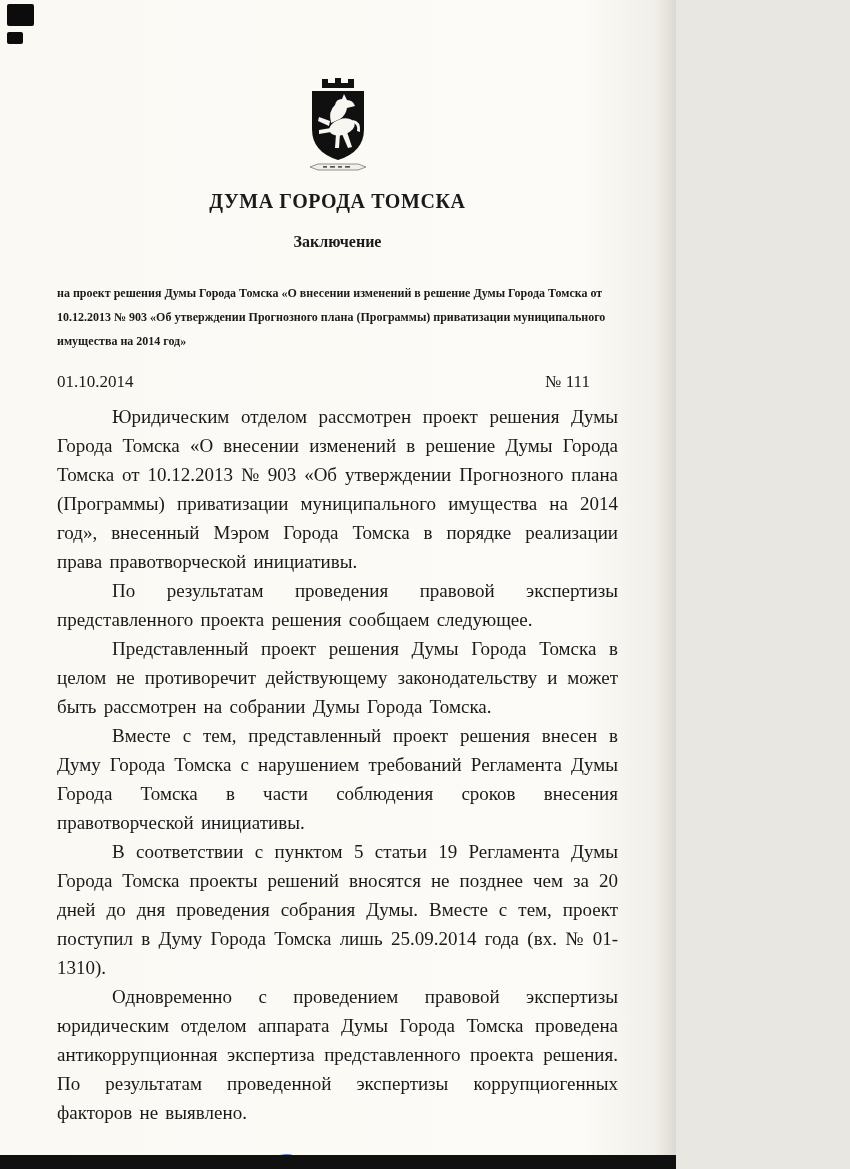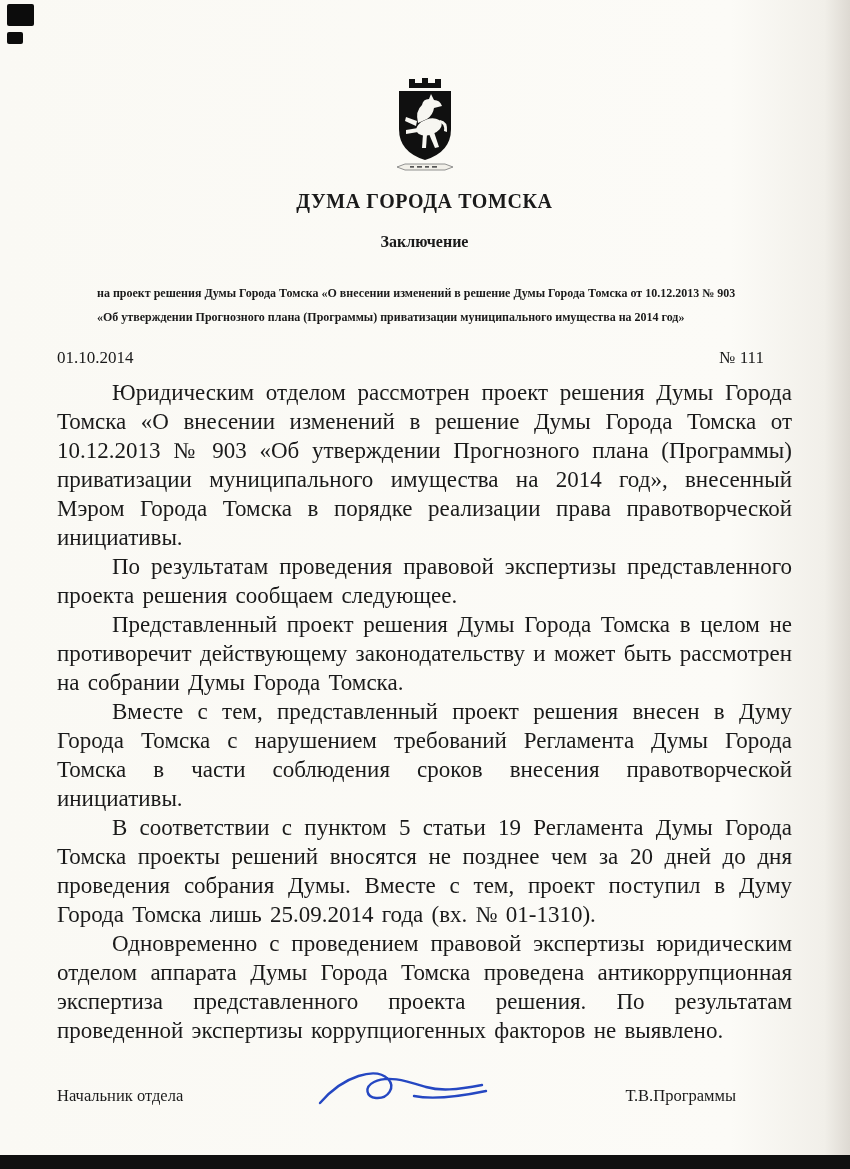--- a/index.html
+++ b/index.html
@@ -4,21 +4,21 @@
 <style>
   * { box-sizing: border-box; }
   html, body { margin: 0; padding: 0; }
   body {
     width: 850px; height: 1169px;
     font-family: "Liberation Serif", serif;
     background: #e9e7e2;
   }
   .page {
     position: relative;
-    width: 850px; height: 1169px;
+    width: 676px; height: 1169px;
     margin: 0;
     background: linear-gradient(90deg, #faf9f4 0%, #fcfbf7 86%, #f1efe9 97%, #ddd9d2 100%);
     color: #1a1a1a;
     overflow: hidden;
   }
   .scan-mark { position: absolute; background: #0c0c0c; border-radius: 2px; }
   .mark1 { left: 7px; top: 4px; width: 27px; height: 22px; }
   .mark2 { left: 7px; top: 32px; width: 16px; height: 12px; }
 
   .content { padding: 70px 58px 0 57px; }
@@ -47,21 +47,21 @@
   .ref-line {
     margin-top: 19px;
     display: flex; justify-content: space-between; align-items: baseline;
     font-size: 17px;
   }
   .ref-line .number { padding-right: 28px; }
 
   .body-text { margin-top: 10px; }
   .body-text p {
     margin: 0;
-    font-size: 23px; line-height: 29px;
+    font-size: 19px; line-height: 29px;
     text-align: justify; text-indent: 55px;
     word-spacing: 2.5px;
   }
 
   .sig-row {
     margin-top: 24px;
     display: flex; align-items: center; justify-content: space-between;
     padding-right: 56px;
     font-size: 16.5px;
   }

